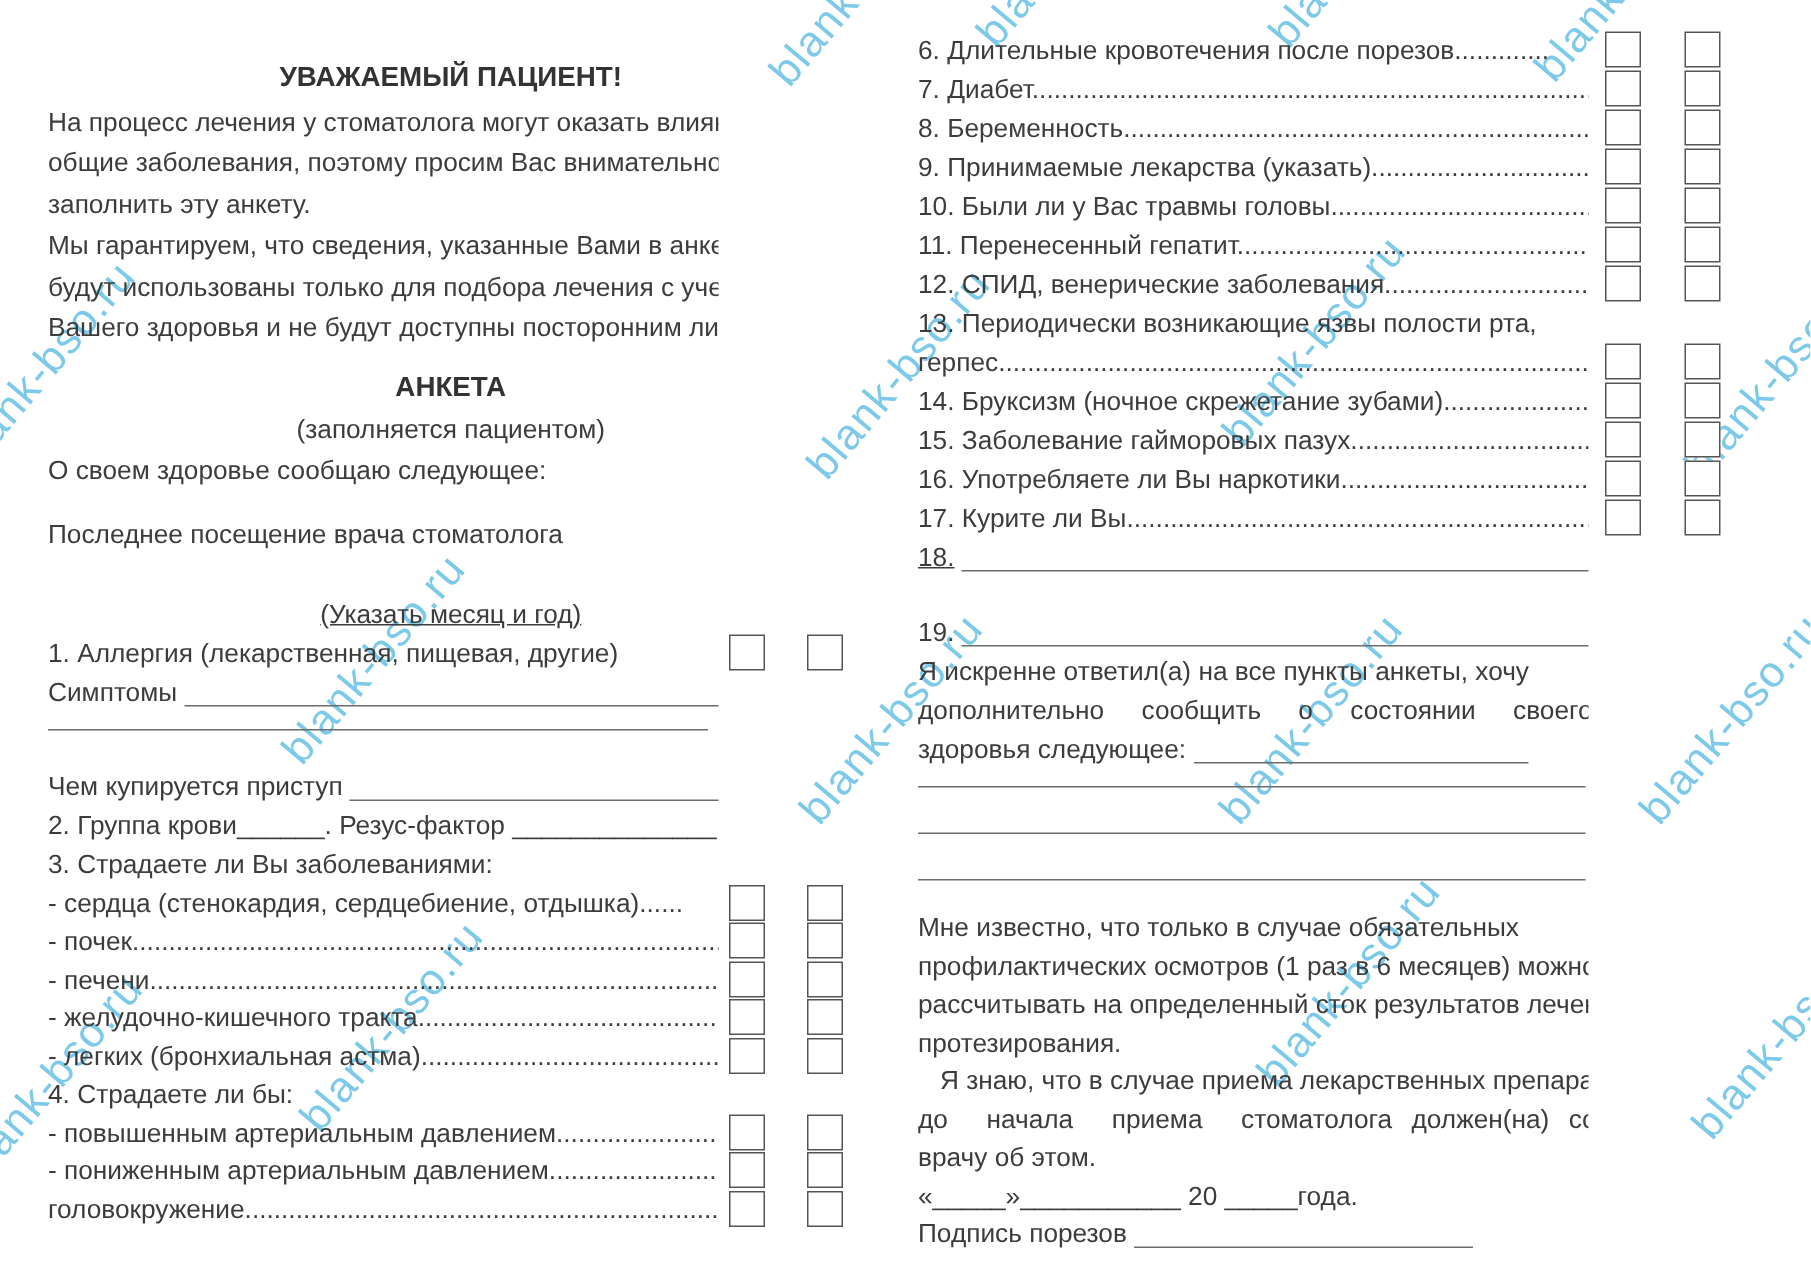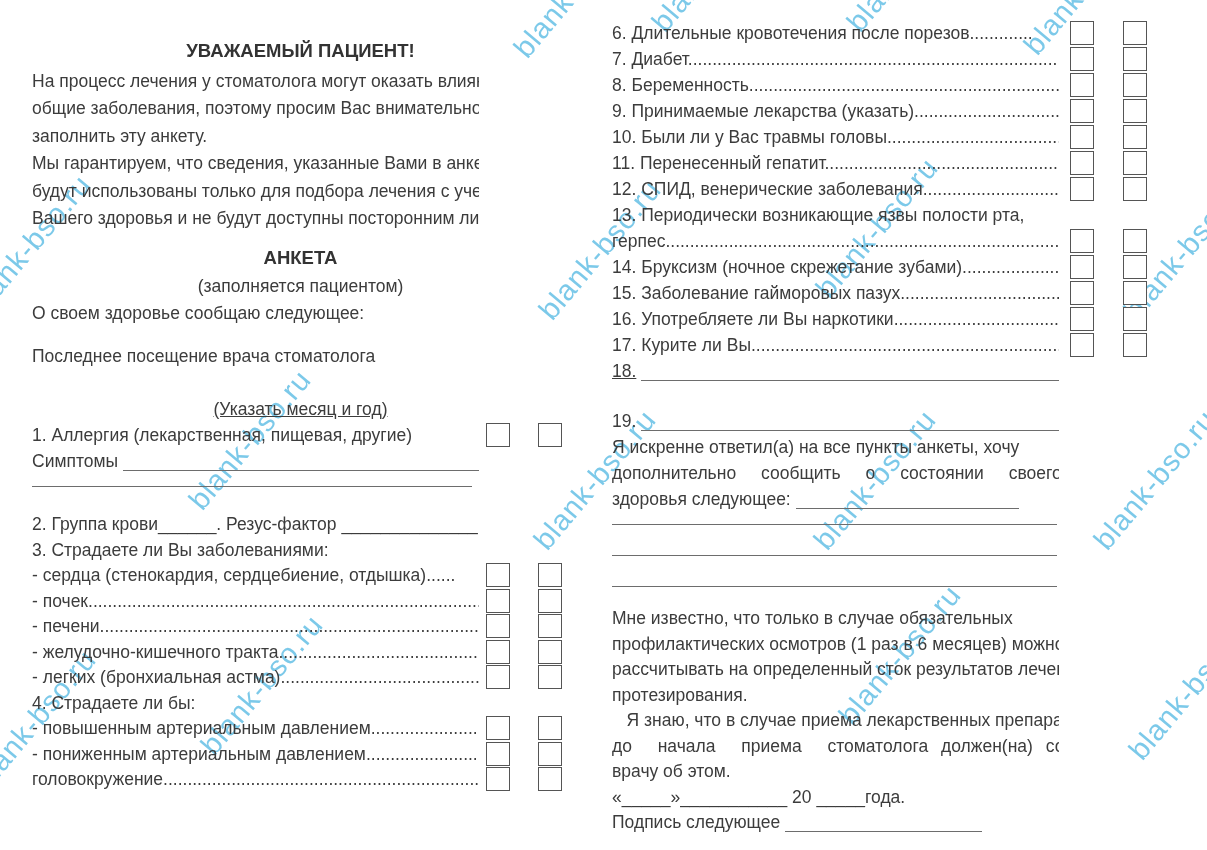--- a/index.html
+++ b/index.html
@@ -120,20 +120,24 @@
         <span class="cb cb1"></span>
         <span class="cb cb2"></span>
       </div>
       <div class="row t-lline" style="height: 26.2px;">
         <span class="q-text">Симптомы</span>
         <div class="fill-rule"></div>
       </div>
       <div class="row t-line" style="height: 26.2px;">
         <div class="rule"></div>
       </div>
+      <div class="row t-lline" style="height: 26.2px;">
+        <span class="q-text">Чем купируется приступ</span>
+        <div class="fill-rule"></div>
+      </div>
       <div class="row t-text" style="height: 26.2px;">
         <span class="q-text">2. Группа крови______. Резус-фактор ______________</span>
       </div>
       <div class="row t-text" style="height: 25.5px;">
         <span class="q-text">3. Страдаете ли Вы заболеваниями:</span>
       </div>
       <div class="row t-cb" style="height: 25.5px;">
         <span class="q-text">- сердца (стенокардия, сердцебиение, отдышка)......</span>
         <span class="cb cb1"></span>
         <span class="cb cb2"></span>
@@ -286,17 +290,17 @@
       <div class="row t-text" style="height: 25.5px;">
         <span class="q-text" style="word-spacing: 8px;">до  начала  приема  стоматолога должен(на) сообщить</span>
       </div>
       <div class="row t-text" style="height: 25.5px;">
         <span class="q-text">врачу об этом.</span>
       </div>
       <div class="row t-text" style="height: 25.5px;">
         <span class="q-text">«_____»___________ 20 _____года.</span>
       </div>
       <div class="row t-lline" style="height: 25.5px;">
-        <span class="q-text">Подпись следующее</span>
+        <span class="q-text">Подпись порезов</span>
         <div class="fill-rule" style="margin-right: 77px;"></div>
       </div>
     </div>
 </div>
 
 </body></html>

